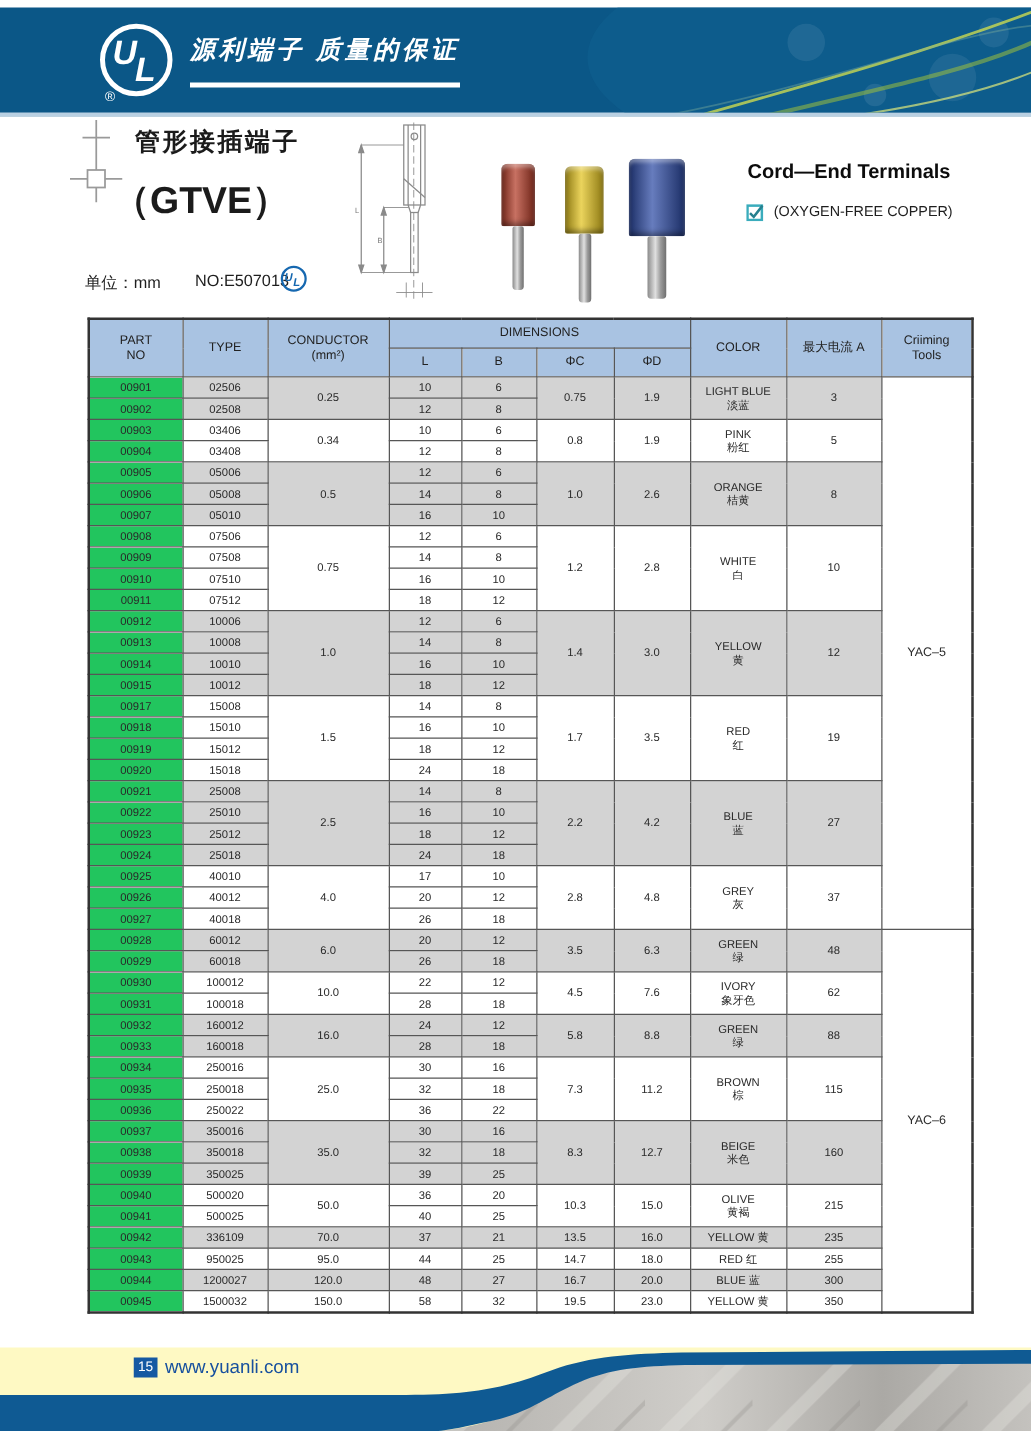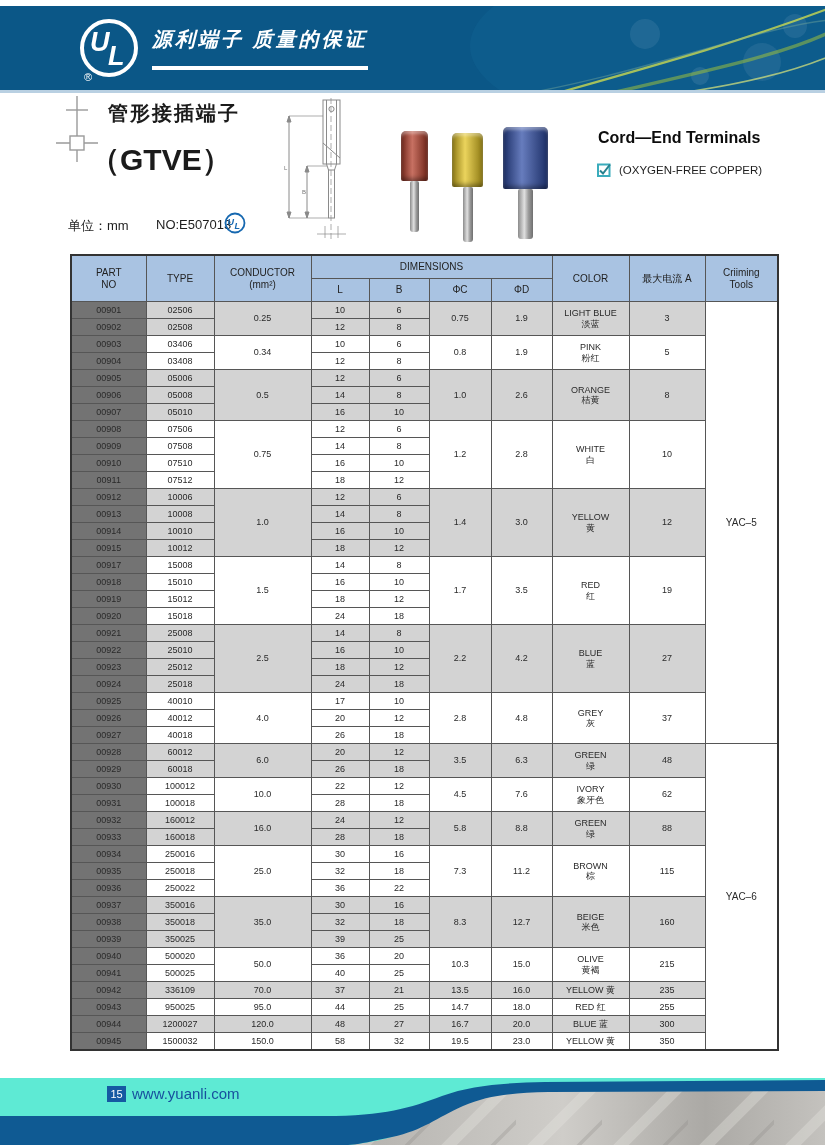--- a/index.html
+++ b/index.html
@@ -52,25 +52,25 @@
   .spec-table th,.spec-table td{
     border:1px solid #565656;text-align:center;vertical-align:middle;padding:0;overflow:hidden;
   }
   .spec-table{border:2px solid #333}
   .spec-table thead th{
     background:#a9c3e2;font-weight:400;font-size:10px;height:22px;line-height:1.15;white-space:pre-line;color:#222;
   }
   .spec-table tbody td{height:16px;line-height:1.15}
   .sh-g{background:#d3d3d3}
   .sh-w{background:#ffffff}
-  .c-part{background:#737373}
+  .c-part{background:#22c55e}
   .c-tools{background:#fff;font-size:10px}
   .color-cell{white-space:pre-line}
   
-  .footer{position:absolute;left:0;top:1078px;width:825px;height:67px;background:#5eead4}
+  .footer{position:absolute;left:0;top:1078px;width:825px;height:67px;background:#fef9c3}
   .footer-art{position:absolute;left:0;top:0;width:825px;height:67px}
   .page-badge{
     position:absolute;left:107px;top:8px;width:19px;height:16px;background:#1559a2;color:#fff;
     font-size:11px;display:flex;align-items:center;justify-content:center;
   }
   .site{position:absolute;left:132px;top:7px;font-size:15px;color:#17509e}
 </style>
 </head>
 <body>
 

